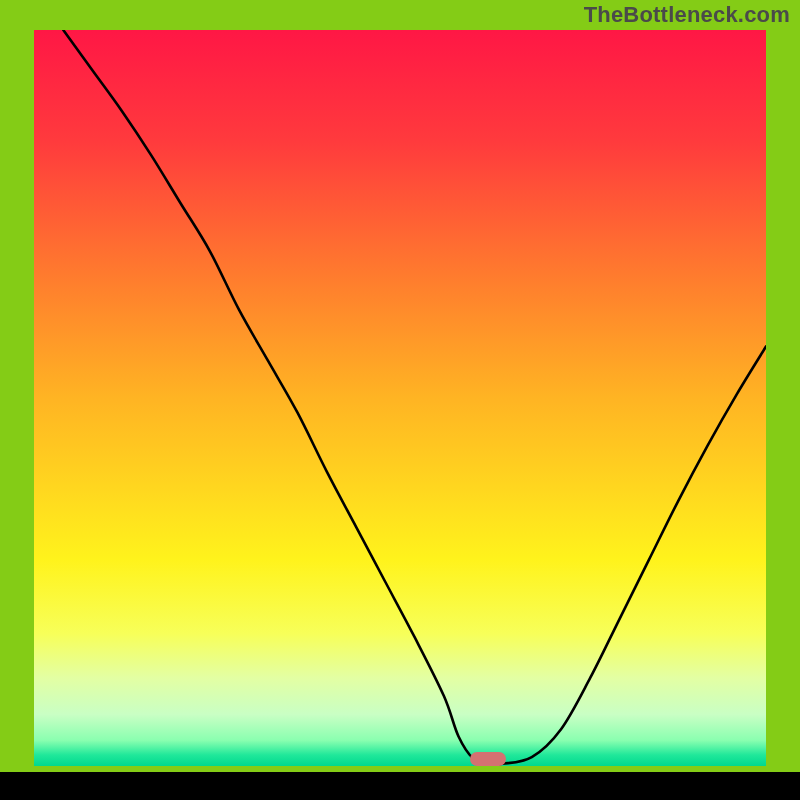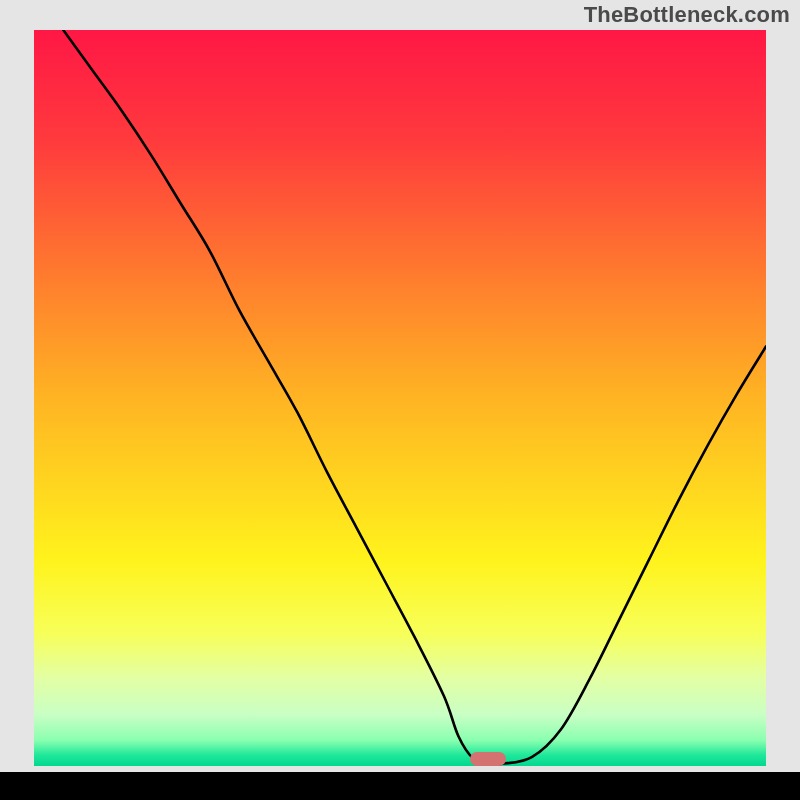--- a/index.html
+++ b/index.html
@@ -8,21 +8,21 @@
     width: 800px;
     height: 800px;
     background: #000;
     overflow: hidden;
     font-family: Arial, Helvetica, sans-serif;
   }
   .frame {
     position: relative;
     width: 800px;
     height: 772px;
-    background: #e5e5e5;
+    background: #84cc16;
   }
   .watermark {
     position: absolute;
     top: 2px;
     right: 10px;
     color: #4a4a4a;
     font-size: 22px;
     font-weight: 600;
     letter-spacing: 0.2px;
     user-select: none;

